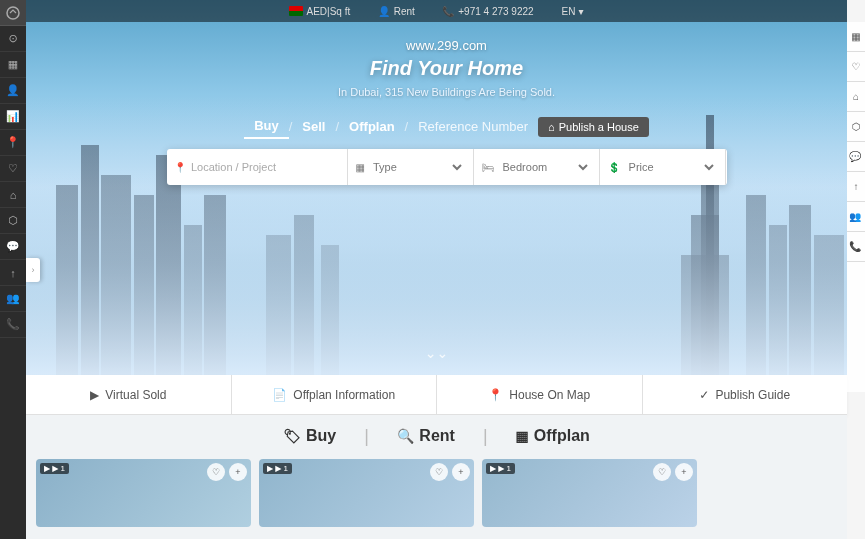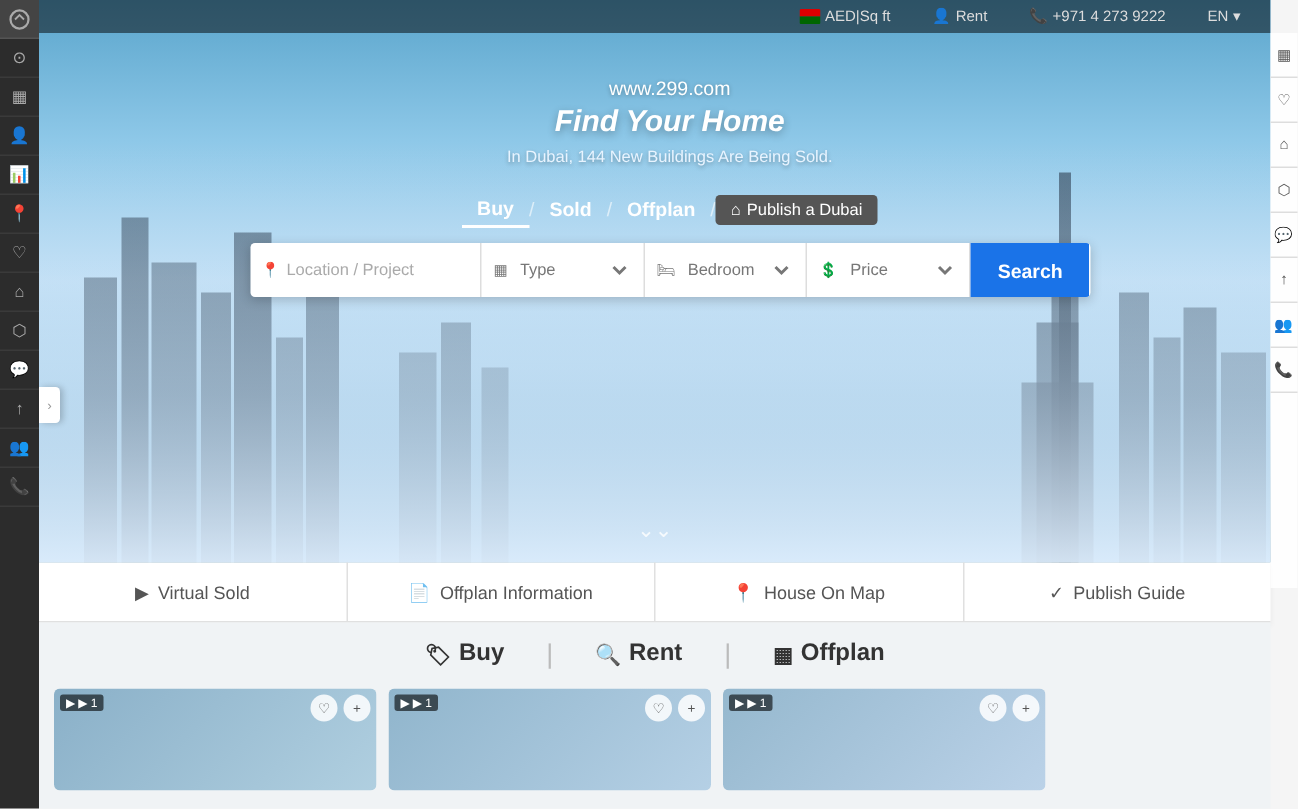--- a/index.html
+++ b/index.html
@@ -95,21 +95,21 @@
     
     .topbar {
       position: absolute;
       top: 0;
       left: 0;
       right: 0;
       height: 22px;
       background: rgba(0,0,0,0.5);
       display: flex;
       align-items: center;
-      justify-content: flex-end;
+      justify-content: center;
       padding: 0 20px;
       z-index: 50;
       gap: 28px;
     }
     .topbar-item {
       color: #ddd;
       font-size: 10px;
       display: flex;
       align-items: center;
       gap: 3px;
@@ -127,21 +127,21 @@
     }
     .hero-bg {
       position: absolute;
       top: 0; left: 0; right: 0; bottom: 0;
       background: linear-gradient(to bottom, #5aa5cc 0%, #8ec8e8 25%, #c0dff5 50%, #b0d5ee 65%, #90bfdc 80%, #7aabc8 95%);
     }
 
     
     .hero-text {
       position: absolute;
-      top: 51px;
+      top: 38px;
       left: 0;
       right: 0;
       text-align: center;
       z-index: 10;
       padding-left: 20px;
     }
     .hero-url {
       color: #fff;
       font-size: 13px;
       margin-bottom: 4px;
@@ -475,32 +475,33 @@
       </div>
       <div class="topbar-item">
         <span>EN</span>
         <span>▾</span>
       </div>
     </div>
 
     <div class="hero-text">
       <div class="hero-url">www.299.com</div>
       <div class="hero-title">Find Your Home</div>
-      <div class="hero-subtitle">In Dubai, 144 New Buildings Are Being Sold.</div>
+      <div class="hero-subtitle">In Dubai, 315 New Buildings Are Being Sold.</div>
 
       <div class="nav-tabs">
         <span class="nav-tab active">Buy</span>
         <span class="nav-separator">/</span>
-        <span class="nav-tab">Sold</span>
+        <span class="nav-tab">Sell</span>
         <span class="nav-separator">/</span>
         <span class="nav-tab">Offplan</span>
         <span class="nav-separator">/</span>
+        <span class="nav-ref">Reference Number</span>
         <button class="publish-btn">
           <span>⌂</span>
-          <span>Publish a Dubai</span>
+          <span>Publish a House</span>
         </button>
       </div>
 
       <div class="search-bar">
         <div class="search-field">
           <span style="font-size:10px;">📍</span>
           <span style="color:#aaa;font-size:11px;">Location / Project</span>
         </div>
         <div class="search-field small">
           <span style="font-size:10px;">▦</span>
@@ -513,21 +514,20 @@
           <select>
             <option>Bedroom</option>
           </select>
         </div>
         <div class="search-field small">
           <span style="font-size:10px;">💲</span>
           <select>
             <option>Price</option>
           </select>
         </div>
-        <button class="search-btn">Search</button>
       </div>
     </div>
 
     <div class="scroll-indicator">⌄⌄</div>
   </div>
 
   <div class="right-sidebar" style="top:22px;">
     <div class="right-icon">▦</div>
     <div class="right-icon">♡</div>
     <div class="right-icon">⌂</div>

